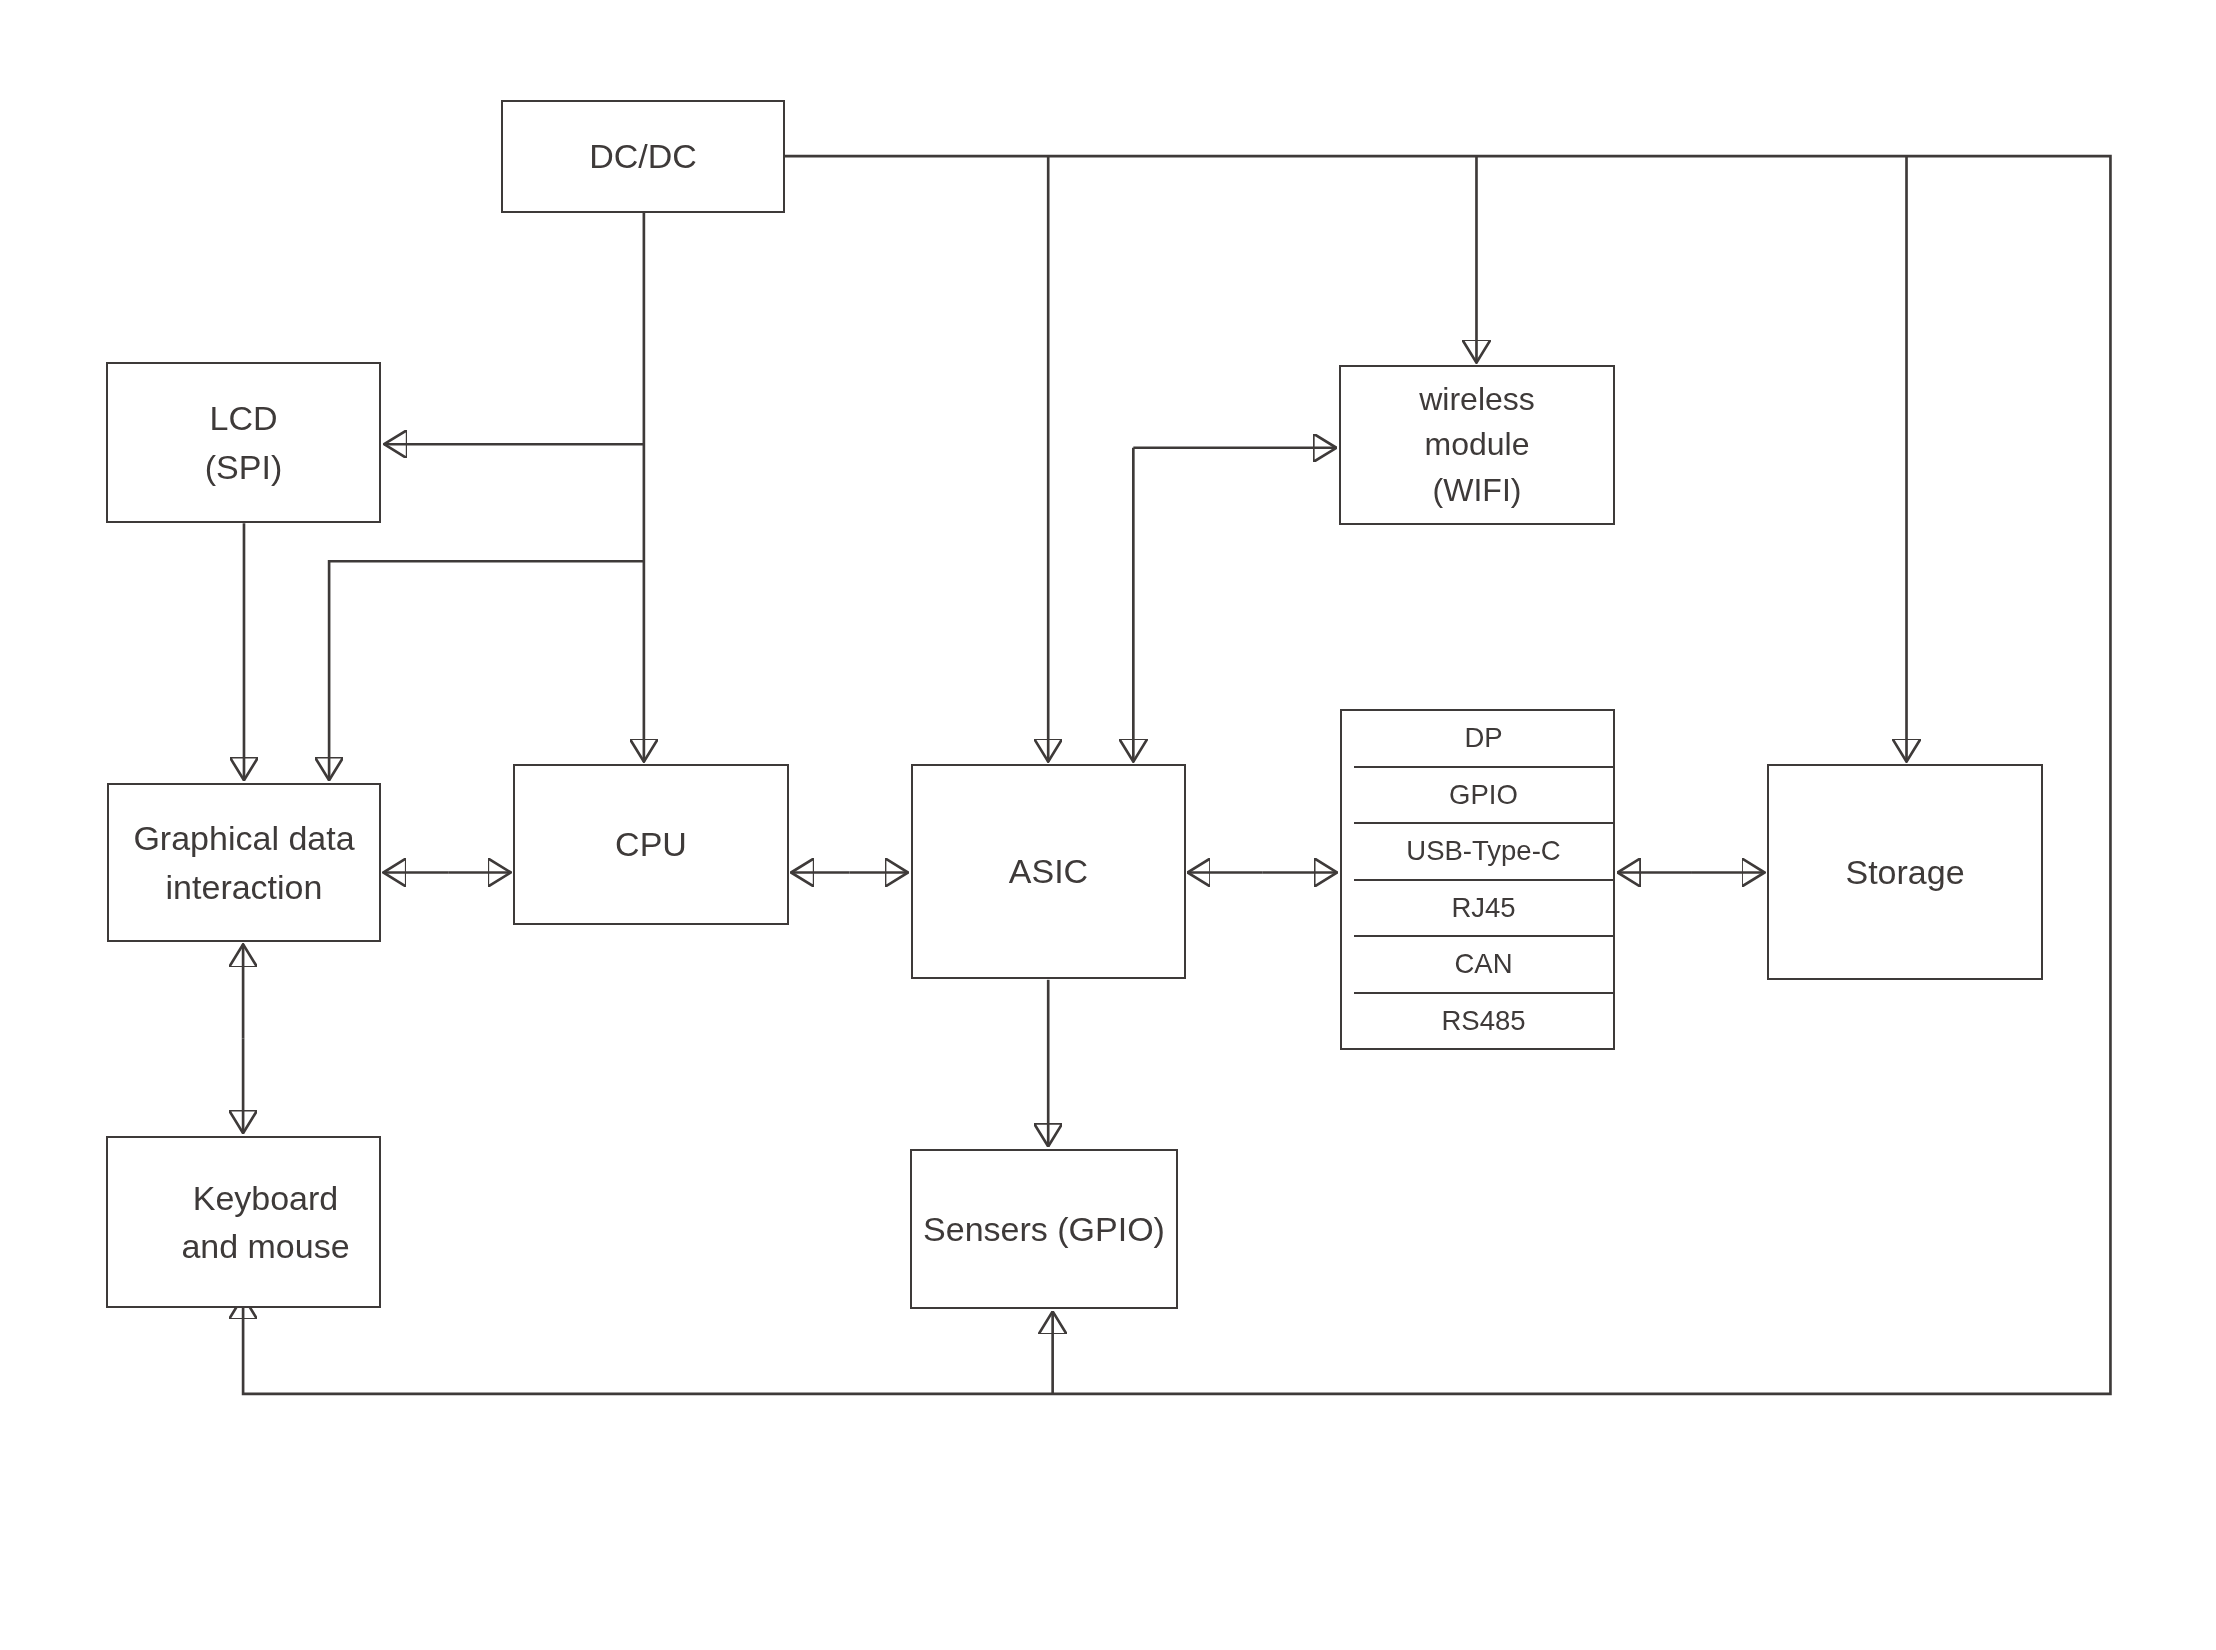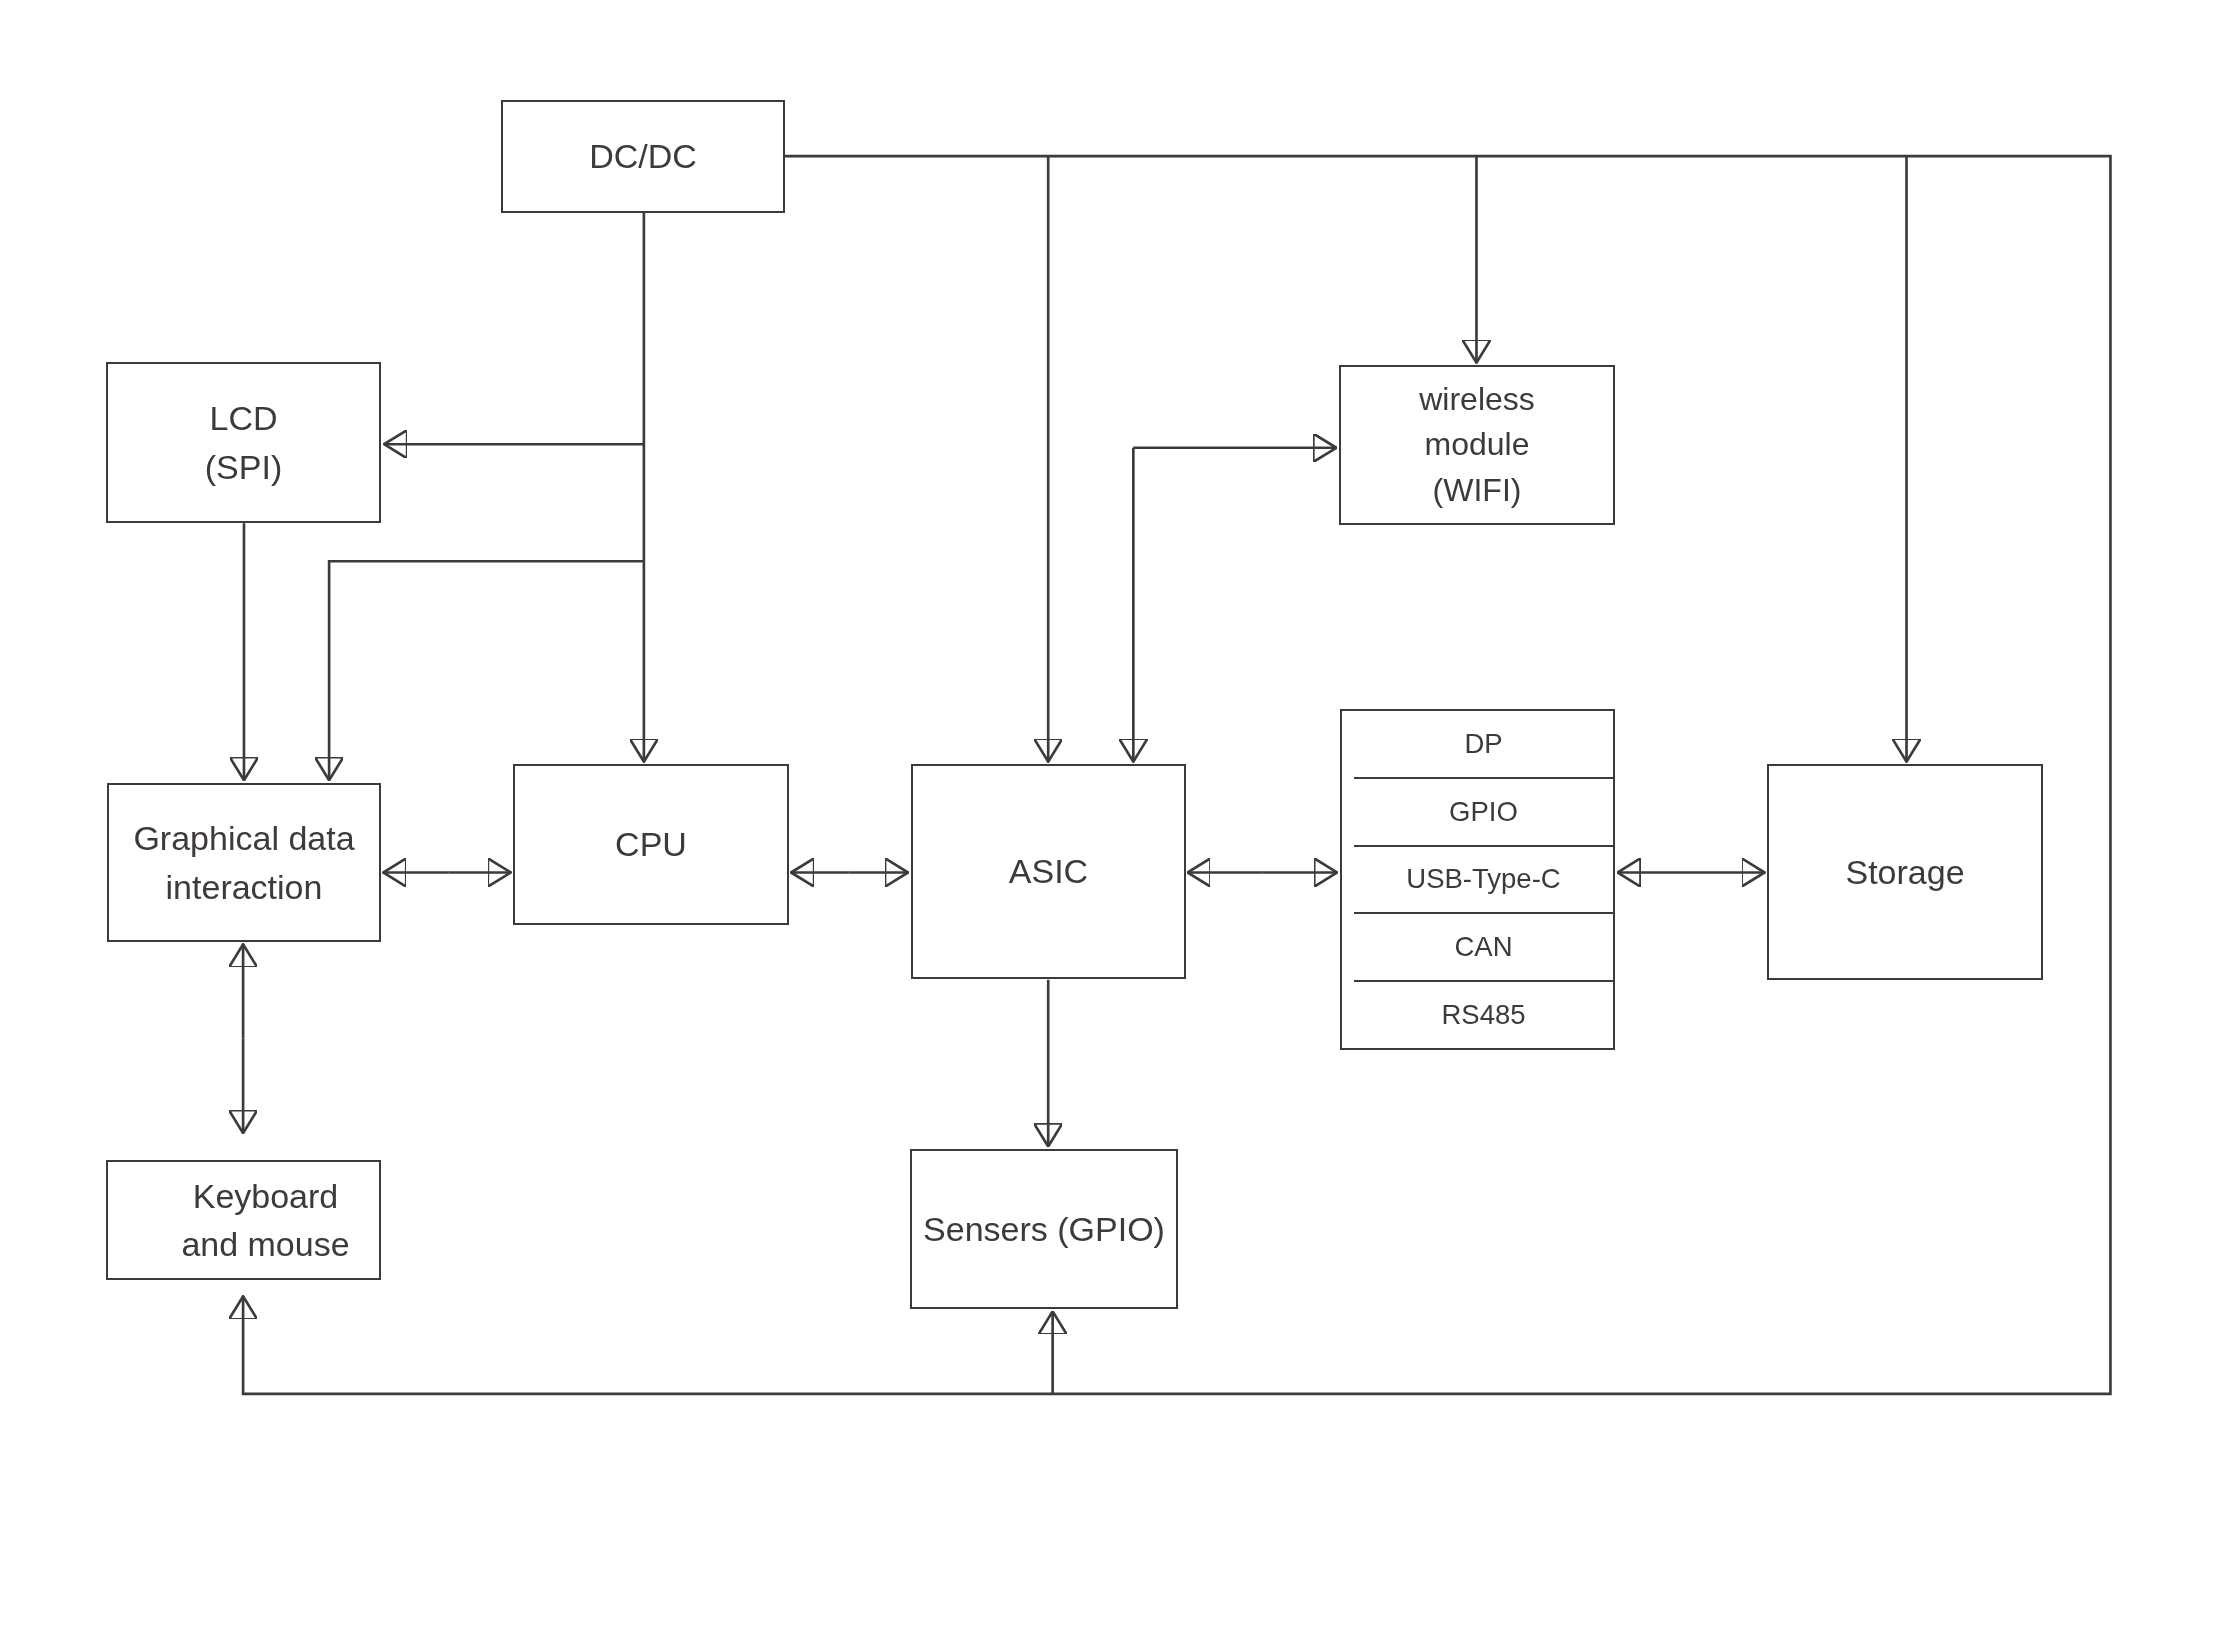--- a/index.html
+++ b/index.html
@@ -59,21 +59,21 @@
 
   
   #dcdc     {left:501px;  top:100px;  width:284px; height:113px;}
   #lcd      {left:106px;  top:362px;  width:275px; height:161px;}
   #wireless {left:1339px; top:365px;  width:276px; height:160px; font-size:32px;}
   #graphical{left:107px;  top:783px;  width:274px; height:159px;}
   #cpu      {left:513px;  top:764px;  width:276px; height:161px;}
   #asic     {left:911px; top:764px;  width:275px; height:215px;}
   #ports    {left:1340px; top:709px;  width:275px; height:341px;}
   #storage  {left:1767px; top:764px;  width:276px; height:216px;}
-  #keyboard {left:106px;  top:1160px; width:275px; height:120px;padding-left:44px;}
+  #keyboard {left:106px;  top:1136px; width:275px; height:172px;padding-left:44px;}
   #sensors  {left:910px; top:1149px; width:268px; height:160px;}
 </style>
 </head>
 <body>
 
 <div class="canvas">
 
   <svg class="wires" viewBox="0 0 2500 1862" xmlns="http://www.w3.org/2000/svg">
     <defs>
       <marker id="ah" markerUnits="userSpaceOnUse" markerWidth="27" markerHeight="32" refX="26" refY="16" orient="auto">
@@ -156,20 +156,21 @@
   </div>
 
   <div class="node" id="asic">
     <span class="ln">ASIC</span>
   </div>
 
   <div class="stack" id="ports">
     <div class="row">DP</div>
     <div class="row">GPIO</div>
     <div class="row">USB-Type-C</div>
+    <div class="row">RJ45</div>
     <div class="row">CAN</div>
     <div class="row">RS485</div>
   </div>
 
   <div class="node" id="storage">
     <span class="ln">Storage</span>
   </div>
 
   <div class="node" id="keyboard">
     <span class="ln">Keyboard</span>

